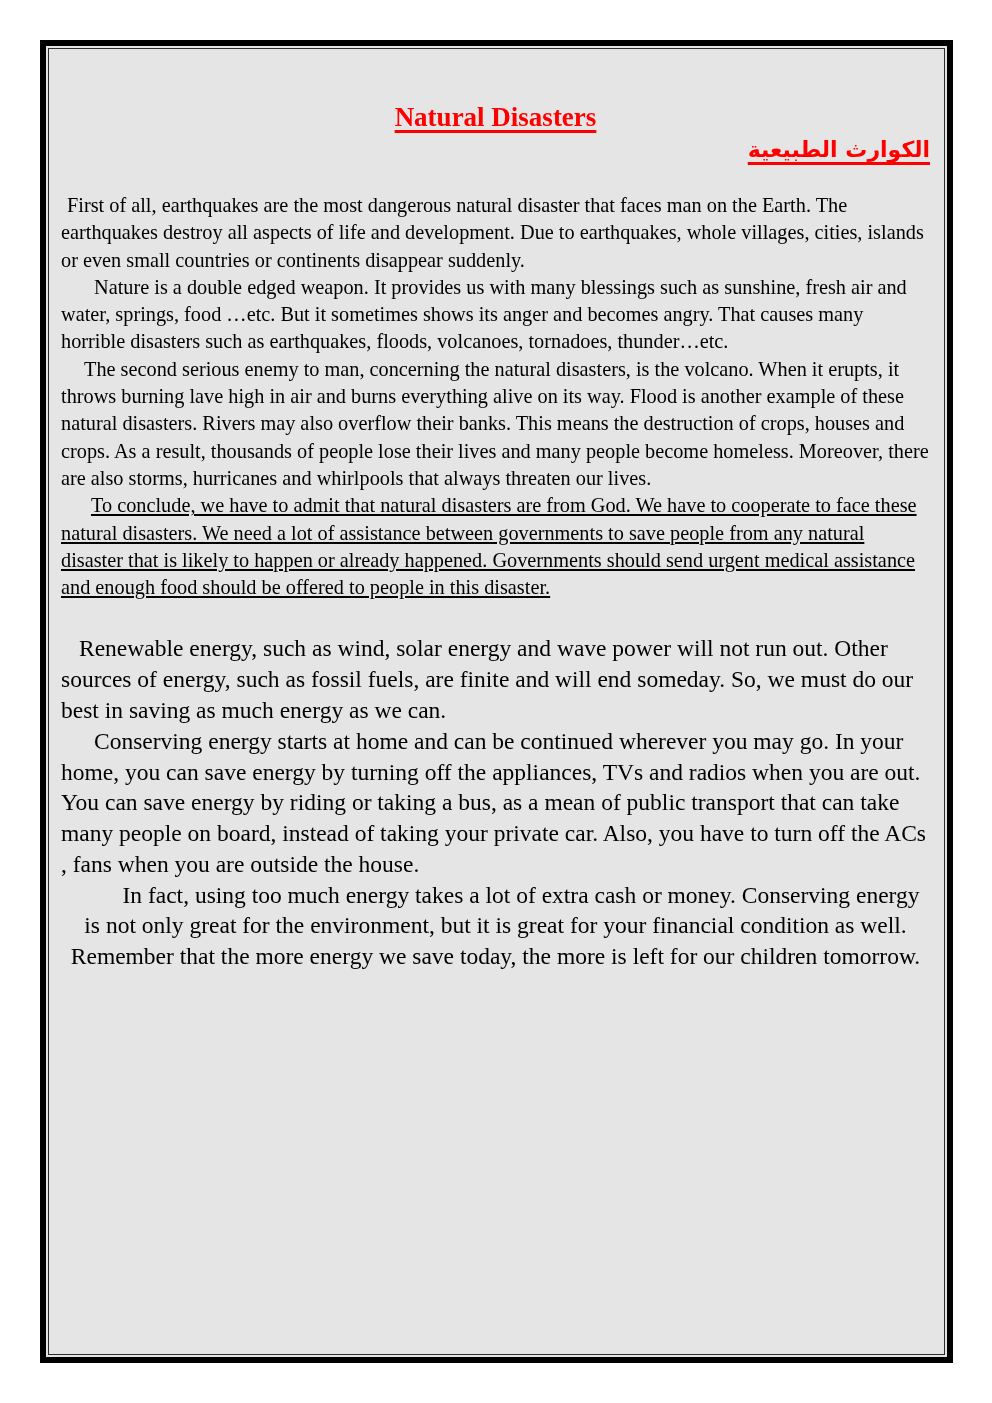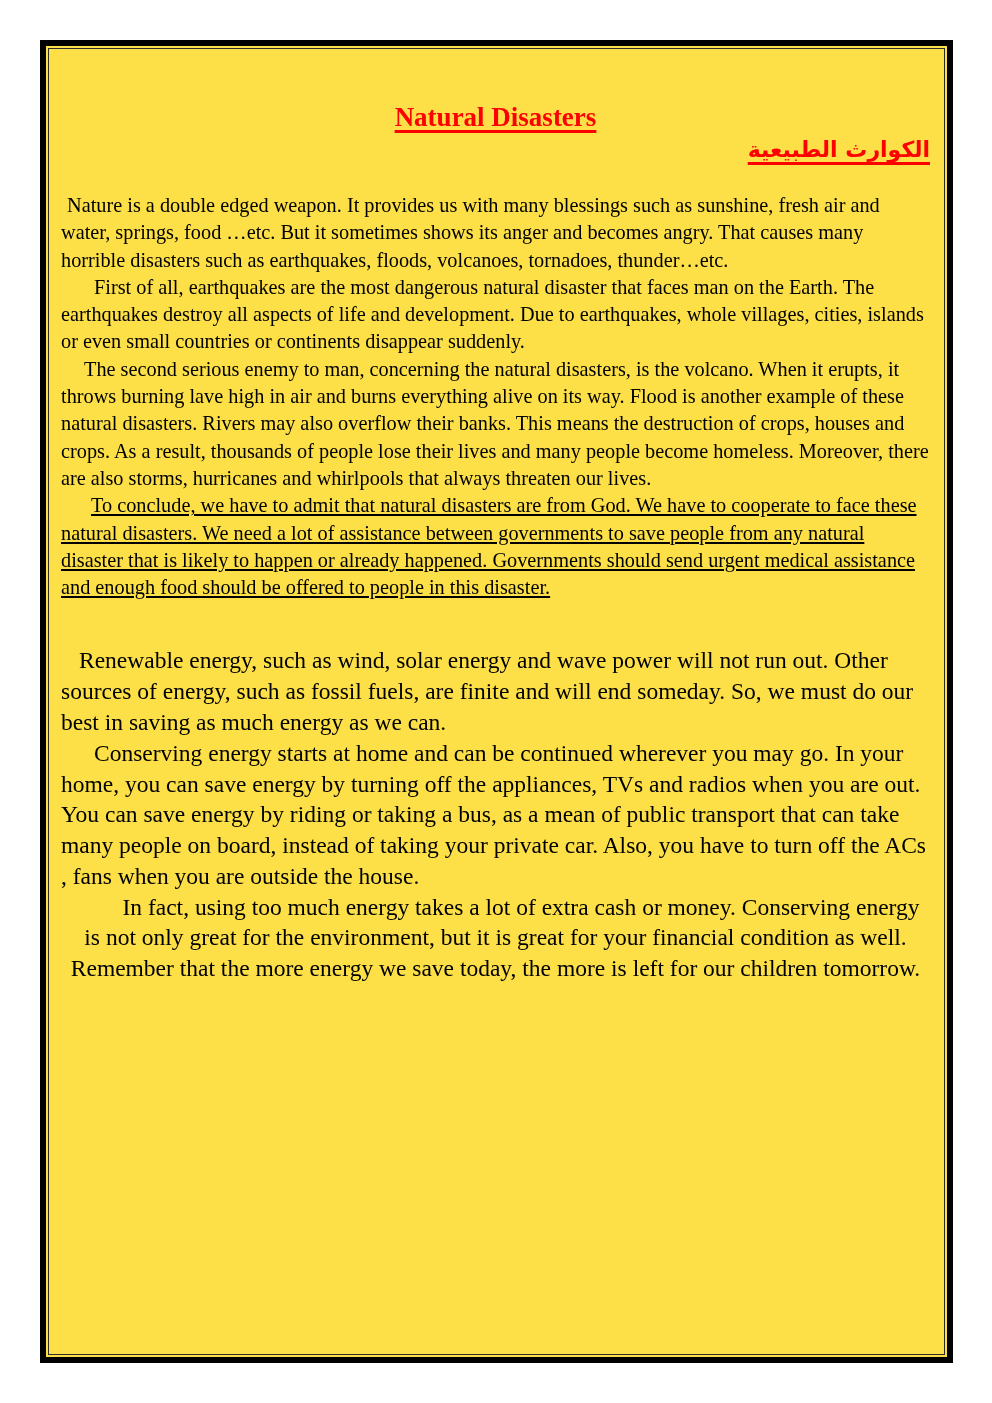--- a/index.html
+++ b/index.html
@@ -16,21 +16,21 @@
   }
   .frame {
     position: absolute;
     left: 40px;
     top: 40px;
     width: 913px;
     height: 1323px;
     box-sizing: border-box;
     border: 6px solid #000000;
     padding: 2px;
-    background: #fde047;
+    background: #e5e5e5;
   }
   .frame-inner {
     box-sizing: border-box;
     width: 100%;
     height: 100%;
     border: 1.5px solid #2e2e2e;
     padding: 0 14px 0 12px;
     overflow: hidden;
   }
   .essay-title {
@@ -64,38 +64,38 @@
   
   #essay1 .essay-title { margin-top: 52px; }
   #essay1 .paragraphs  { margin-top: 27px; }
   #essay1 .paragraphs p { font-size: 20.3px; line-height: 1.345; }
   #essay1 .paragraphs p:nth-of-type(1) { text-indent: 6px; }
   #essay1 .paragraphs p:nth-of-type(2) { text-indent: 33px; }
   #essay1 .paragraphs p:nth-of-type(3) { text-indent: 23px; }
   #essay1 .paragraphs p:nth-of-type(4) { text-indent: 30px; text-decoration: underline; }
   
   #essay2 .essay-title { margin-top: 50px; }
-  #essay2 .paragraphs  { margin-top: 44px; }
+  #essay2 .paragraphs  { margin-top: 32px; }
   #essay2 .paragraphs p { font-size: 23.5px; line-height: 1.31; }
   #essay2 .paragraphs p:nth-of-type(1) { text-indent: 18px; }
   #essay2 .paragraphs p:nth-of-type(2) { text-indent: 33px; }
   #essay2 .paragraphs p:nth-of-type(3) { text-indent: 51px; text-align: center; }
 </style>
 </head>
 <body>
 
 <div class="frame">
   <div class="frame-inner">
 
     <section id="essay1">
       <h1 class="essay-title">Natural Disasters</h1>
       <h2 class="essay-title-ar" dir="rtl" lang="ar">الكوارث الطبيعية</h2>
       <div class="paragraphs">
+        <p>First of all, earthquakes are the most dangerous natural disaster that faces man on the Earth. The earthquakes destroy all aspects of life and development. Due to earthquakes, whole villages, cities, islands or even small countries or continents disappear suddenly.</p>
         <p>Nature is a double edged weapon. It provides us with many blessings such as sunshine, fresh air and water, springs, food …etc. But it sometimes shows its anger and becomes angry. That causes many horrible disasters such as earthquakes, floods, volcanoes, tornadoes, thunder…etc.</p>
-        <p>First of all, earthquakes are the most dangerous natural disaster that faces man on the Earth. The earthquakes destroy all aspects of life and development. Due to earthquakes, whole villages, cities, islands or even small countries or continents disappear suddenly.</p>
         <p>The second serious enemy to man, concerning the natural disasters, is the volcano. When it erupts, it throws burning lave high in air and burns everything alive on its way. Flood is another example of these natural disasters. Rivers may also overflow their banks. This means the destruction of crops, houses and crops. As a result, thousands of people lose their lives and many people become homeless. Moreover, there are also storms, hurricanes and whirlpools that always threaten our lives.</p>
         <p>To conclude, we have to admit that natural disasters are from God. We have to cooperate to face these natural disasters. We need a lot of assistance between governments to save people from any natural disaster that is likely to happen or already happened. Governments should send urgent medical assistance and enough food should be offered to people in this disaster.</p>
       </div>
     </section>
 
     <section id="essay2">
       <div class="paragraphs">
         <p>Renewable energy, such as wind, solar energy and wave power will not run out. Other sources of energy, such as fossil fuels, are finite and will end someday. So, we must do our best in saving as much energy as we can.</p>
         <p>Conserving energy starts at home and can be continued wherever you may go. In your home, you can save energy by turning off the appliances, TVs and radios when you are out. You can save energy by riding or taking a bus, as a mean of public transport that can take many people on board, instead of taking your private car. Also, you have to turn off the ACs , fans when you are outside the house.</p>
         <p>In fact, using too much energy takes a lot of extra cash or money. Conserving energy is not only great for the environment, but it is great for your financial condition as well. Remember that the more energy we save today, the more is left for our children tomorrow.</p>

